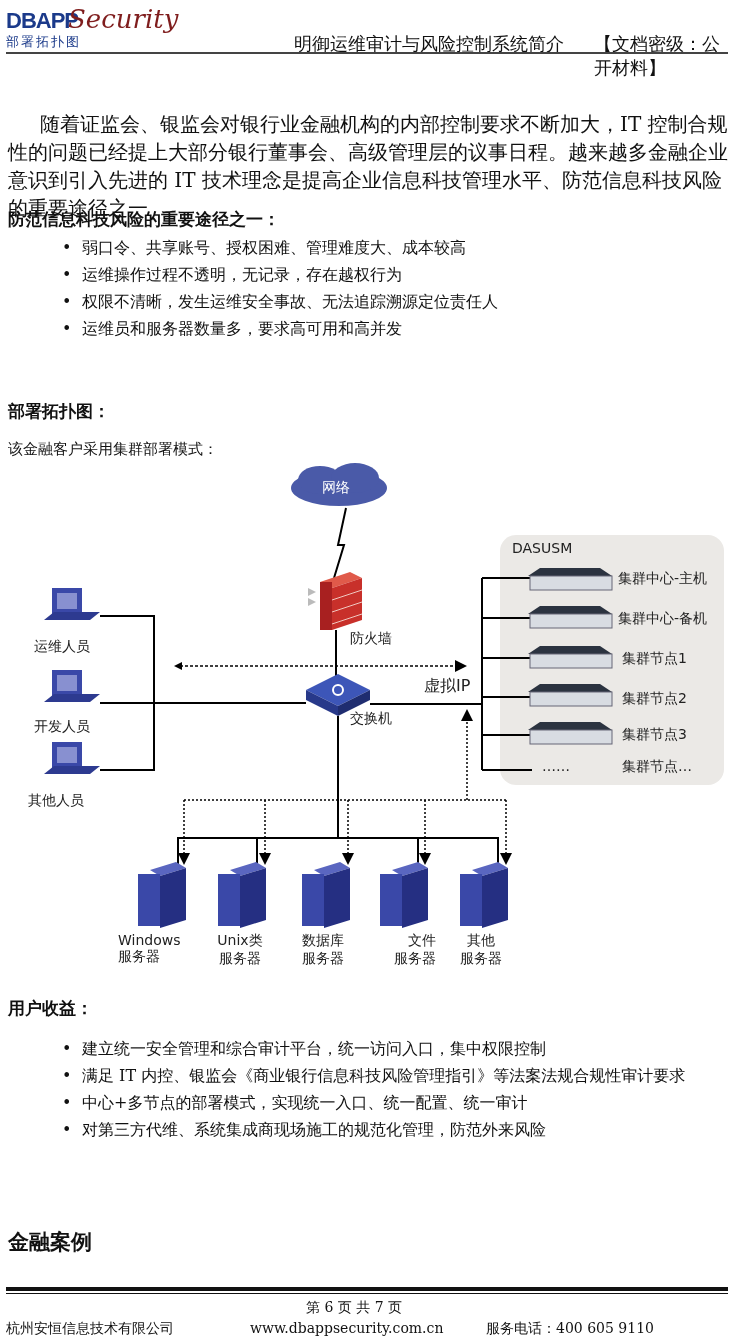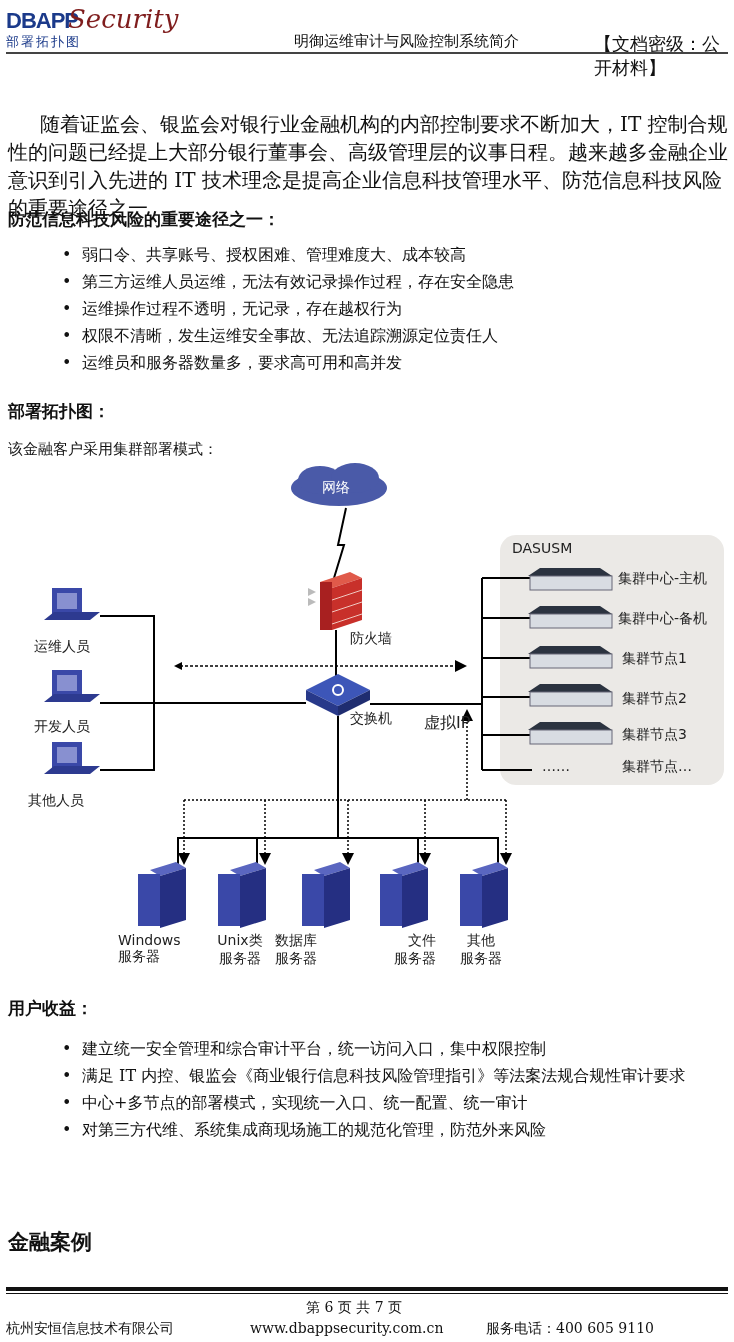--- a/index.html
+++ b/index.html
@@ -6,21 +6,21 @@
   body { width:734px; height:1342px; position:relative; overflow:hidden;
          font-family:"DejaVu Serif","Liberation Serif",serif; color:#111; }
   .abs { position:absolute; }
   
   .logo-top { left:6px; top:8px; font-family:Liberation Sans, sans-serif;
               font-weight:bold; font-size:22px; color:#1b3a8a; letter-spacing:-1px; }
   .logo-sec { left:68px; top:4px; font-family:"DejaVu Serif","Liberation Serif",serif; font-style:italic;
               font-size:26px; color:#7f1d1d; }
   .logo-cn { left:6px; top:33px; font-family:"DejaVu Sans","Liberation Sans",sans-serif;
              font-size:13px; color:#1b3a8a; letter-spacing:2px; }
-  .hdr-title { left:294px; top:32px; font-size:15px; font-family:"DejaVu Sans","Liberation Sans",sans-serif; }
+  .hdr-title { left:294px; top:32px; font-size:18px; font-family:"DejaVu Sans","Liberation Sans",sans-serif; }
   .hdr-class { left:556px; top:32px; font-size:18px; font-family:"DejaVu Sans","Liberation Sans",sans-serif;margin-left:38px; }
   .hdr-rule { left:6px; top:52px; width:722px; height:2px; background:#444; }
   .para { left:8px; top:110px; width:720px; font-size:20px; line-height:28px; text-indent:32px; }
   .h { font-family:"DejaVu Sans","Liberation Sans",sans-serif; font-size:17px; font-weight:bold; left:8px; }
   ul.b { list-style:none; margin:0; padding:0; position:absolute; left:60px; font-size:16px; }
   ul.b li { position:relative; padding-left:22px; line-height:27px; }
   ul.b li::before { content:"•"; position:absolute; left:2px; top:0; }
   .intro { left:8px; top:440px; font-size:15px; font-family:"DejaVu Sans","Liberation Sans",sans-serif; }
   .diag-lbl { position:absolute; font-size:14px; font-family:"DejaVu Sans","Liberation Sans",sans-serif; color:#222; white-space:nowrap; }
   .foot-rule1 { left:6px; top:1287px; width:722px; height:4px; background:#111; }
@@ -33,23 +33,22 @@
 <div class="abs logo-top">DBAPP</div>
 <div class="abs logo-sec">Security</div>
 <div class="abs logo-cn">部署拓扑图</div>
 <div class="abs hdr-title">明御运维审计与风险控制系统简介</div>
 <div class="abs hdr-class">【文档密级：公开材料】</div>
 <div class="abs hdr-rule"></div>
 
 <div class="abs para">随着证监会、银监会对银行业金融机构的内部控制要求不断加大，IT 控制合规性的问题已经提上大部分银行董事会、高级管理层的议事日程。越来越多金融企业意识到引入先进的 IT 技术理念是提高企业信息科技管理水平、防范信息科技风险的重要途径之一</div>
 
 <div class="abs h" style="top:208px">防范信息科技风险的重要途径之一：</div>
-<ul class="b" style="top:241px">
+<ul class="b" style="top:234px">
   <li>弱口令、共享账号、授权困难、管理难度大、成本较高</li>
-  <li>第三方运维人员运维，无法有效记录操作过程，存在安全隐患</li>
   <li>运维操作过程不透明，无记录，存在越权行为</li>
   <li>权限不清晰，发生运维安全事故、无法追踪溯源定位责任人</li>
   <li>运维员和服务器数量多，要求高可用和高并发</li>
 </ul>
 
 <div class="abs h" style="top:400px">部署拓扑图：</div>
 <div class="abs intro">该金融客户采用集群部署模式：</div>
 
 <svg class="abs" style="left:0;top:460px" width="734" height="520">
   <defs>
@@ -191,42 +190,42 @@
   <g>
       <polygon points="472,410 498,402 508,408 482,416" fill="#5a66c0"></polygon>
       <rect x="460" y="414" width="22" height="52" fill="#3a48a8"></rect>
       <polygon points="482,416 508,408 508,460 482,468" fill="#252f82"></polygon>
     </g>
 </svg>
 
 <div class="diag-lbl" style="left:322px;top:479px;color:#fff">网络</div>
 <div class="diag-lbl" style="left:350px;top:630px">防火墙</div>
 <div class="diag-lbl" style="left:350px;top:710px">交换机</div>
-<div class="diag-lbl" style="left:424px;top:713px;font-size:16px">虚拟IP</div>
+<div class="diag-lbl" style="left:424px;top:676px;font-size:16px">虚拟IP</div>
 <div class="diag-lbl" style="left:512px;top:540px;font-size:14px">DASUSM</div>
 <div class="diag-lbl" style="left:618px;top:570px">集群中心-主机</div>
 <div class="diag-lbl" style="left:618px;top:610px">集群中心-备机</div>
 <div class="diag-lbl" style="left:622px;top:650px">集群节点1</div>
 <div class="diag-lbl" style="left:622px;top:690px">集群节点2</div>
 <div class="diag-lbl" style="left:622px;top:726px">集群节点3</div>
 <div class="diag-lbl" style="left:542px;top:758px">……</div>
 <div class="diag-lbl" style="left:622px;top:758px">集群节点…</div>
 <div class="diag-lbl" style="left:34px;top:638px">运维人员</div>
 <div class="diag-lbl" style="left:34px;top:718px">开发人员</div>
 <div class="diag-lbl" style="left:28px;top:792px">其他人员</div>
 
 <div class="diag-lbl" style="left:118px;top:932px;text-align:left;width:70px">
     <div>Windows</div>
     <div>服务器</div>
   </div>
 <div class="diag-lbl" style="left:205px;top:932px;text-align:center;width:70px">
     <div>Unix类</div>
     <div>服务器</div>
   </div>
-<div class="diag-lbl" style="left:275px;top:932px;text-align:left;width:70px">
+<div class="diag-lbl" style="left:288px;top:932px;text-align:center;width:70px">
     <div>数据库</div>
     <div>服务器</div>
   </div>
 <div class="diag-lbl" style="left:366px;top:932px;text-align:right;width:70px">
     <div>文件</div>
     <div>服务器</div>
   </div>
 <div class="diag-lbl" style="left:446px;top:932px;text-align:center;width:70px">
     <div>其他</div>
     <div>服务器</div>

